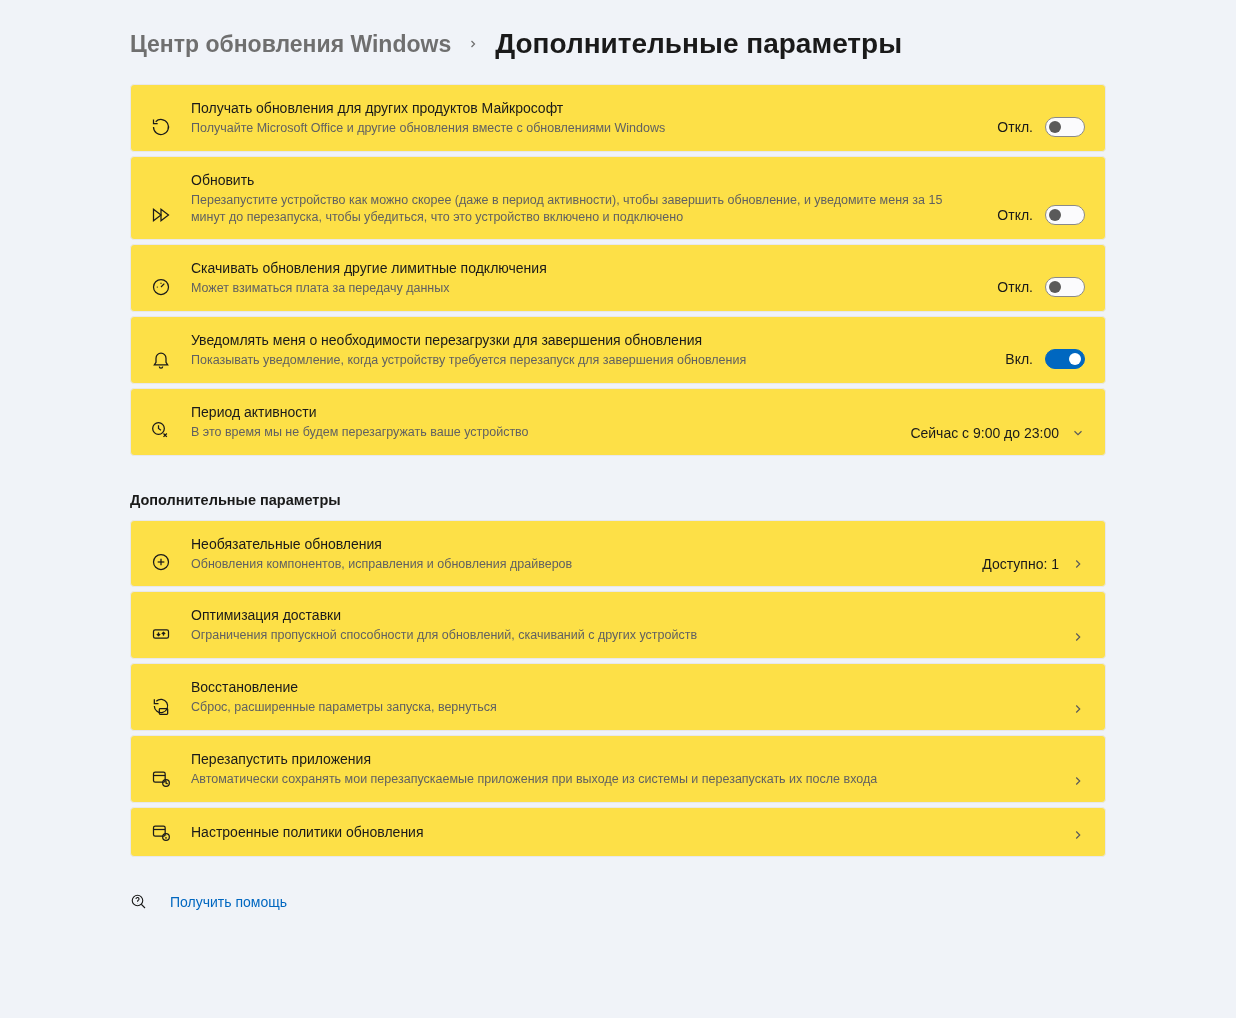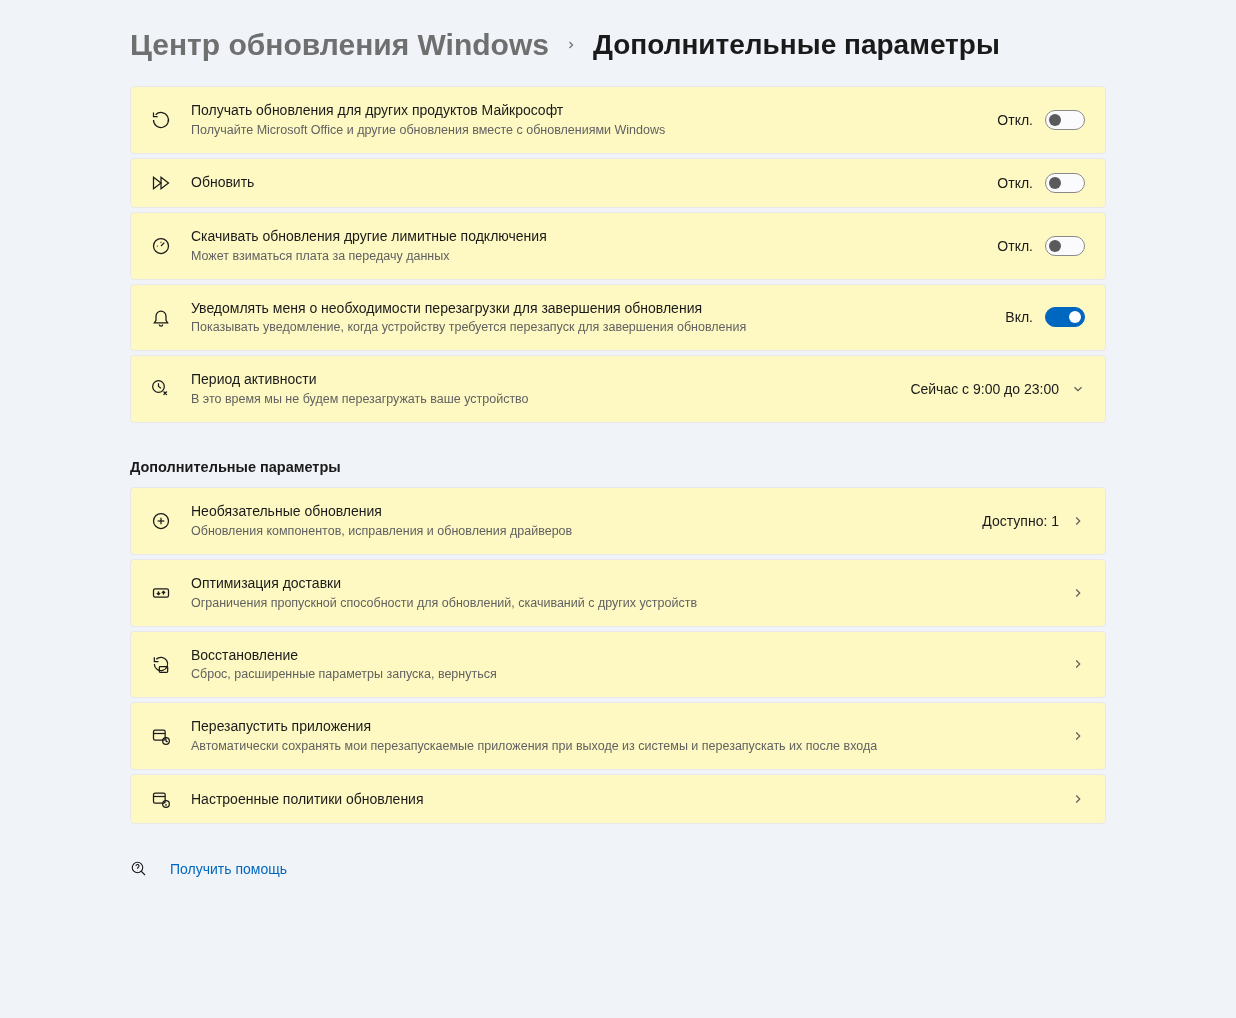--- a/index.html
+++ b/index.html
@@ -19,42 +19,42 @@
       padding: 0 0;
     }
     .breadcrumb {
       display: flex;
       align-items: center;
       gap: 16px;
       margin-bottom: 24px;
       padding-left: 0;
     }
     .breadcrumb-parent {
-      font-size: 30px;
+      font-size: 23px;
       font-weight: 600;
       color: #6f6f6f;
       cursor: pointer;
     }
     .breadcrumb-sep {
       font-size: 18px;
       color: #6f6f6f;
     }
     .breadcrumb-current {
       font-size: 28px;
       font-weight: 600;
       color: #1a1a1a;
     }
     .card {
-      background: #fef9c3;
+      background: #fde047;
       border: 1px solid #e8e8ea;
       border-radius: 4px;
       padding: 14px 20px;
       margin-bottom: 4px;
       display: flex;
-      align-items: center;
+      align-items: flex-end;
       gap: 20px;
     }
     .card .icon {
       width: 20px;
       height: 20px;
       display: flex;
       align-items: center;
       justify-content: center;
       color: #1a1a1a;
       flex-shrink: 0;
@@ -201,20 +201,21 @@
 
   <div class="card">
     <span class="icon">
       <svg width="20" height="20" viewBox="0 0 24 24" fill="none" stroke="currentColor" stroke-width="1.5">
         <polygon points="3 5 12 12 3 19 3 5"></polygon>
           <polygon points="12 5 21 12 12 19 12 5"></polygon>
       </svg>
     </span>
     <div class="content">
       <div class="title">Обновить</div>
+      <div class="subtitle">Перезапустите устройство как можно скорее (даже в период активности), чтобы завершить обновление, и уведомите меня за 15 минут до перезапуска, чтобы убедиться, что это устройство включено и подключено</div>
     </div>
     <div class="controls">
       <span class="toggle-label">Откл.</span>
       <div class="toggle off"></div>
     </div>
   </div>
 
   <div class="card">
     <span class="icon">
       <svg width="20" height="20" viewBox="0 0 24 24" fill="none" stroke="currentColor" stroke-width="1.5">

